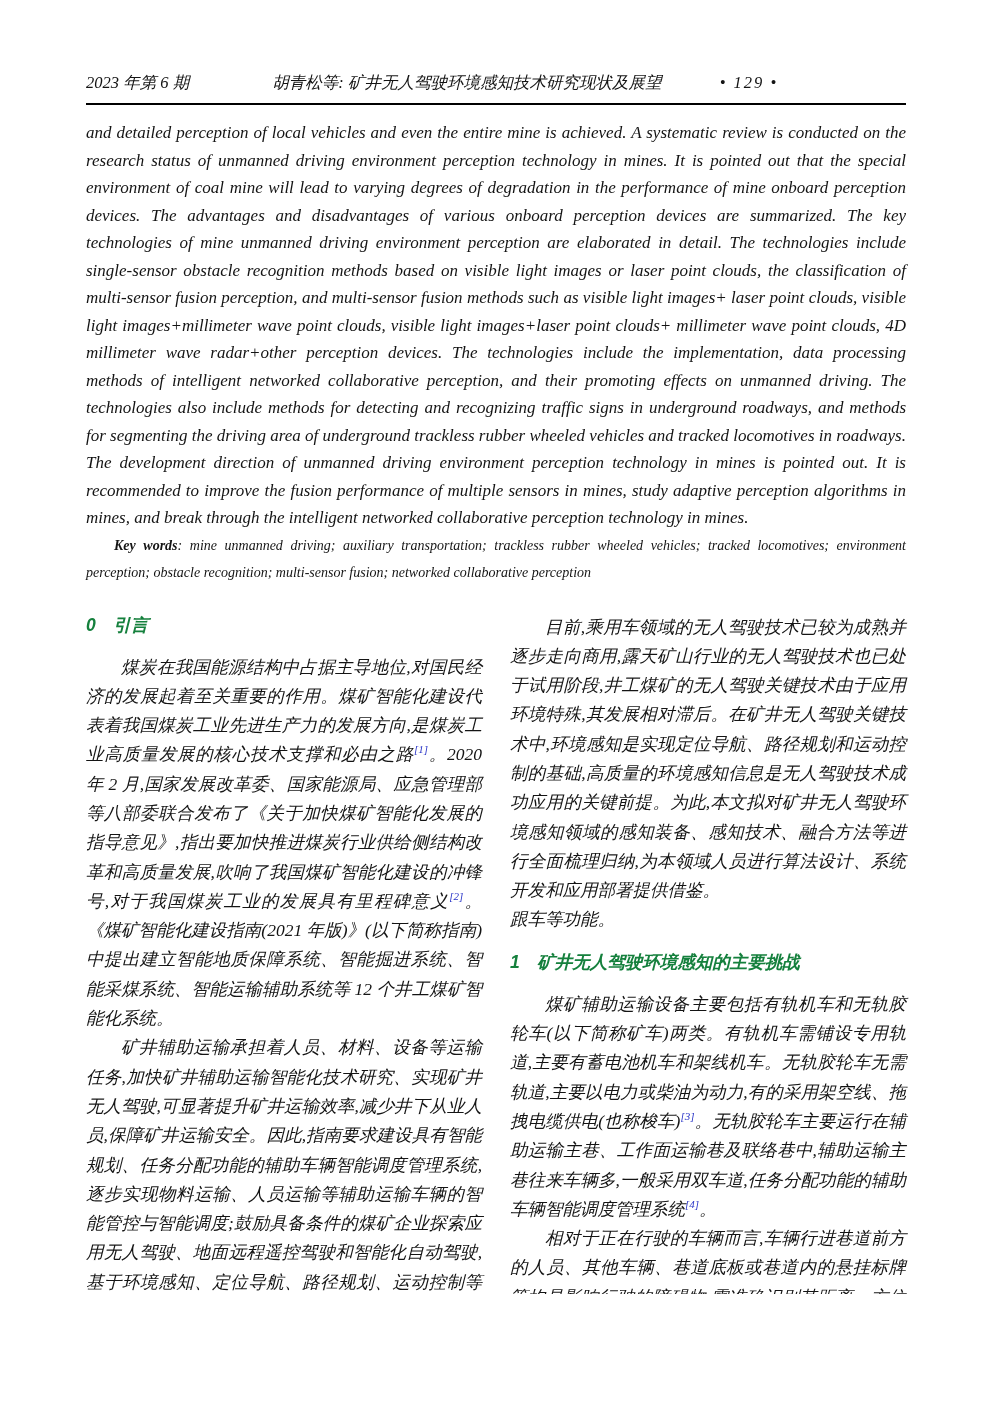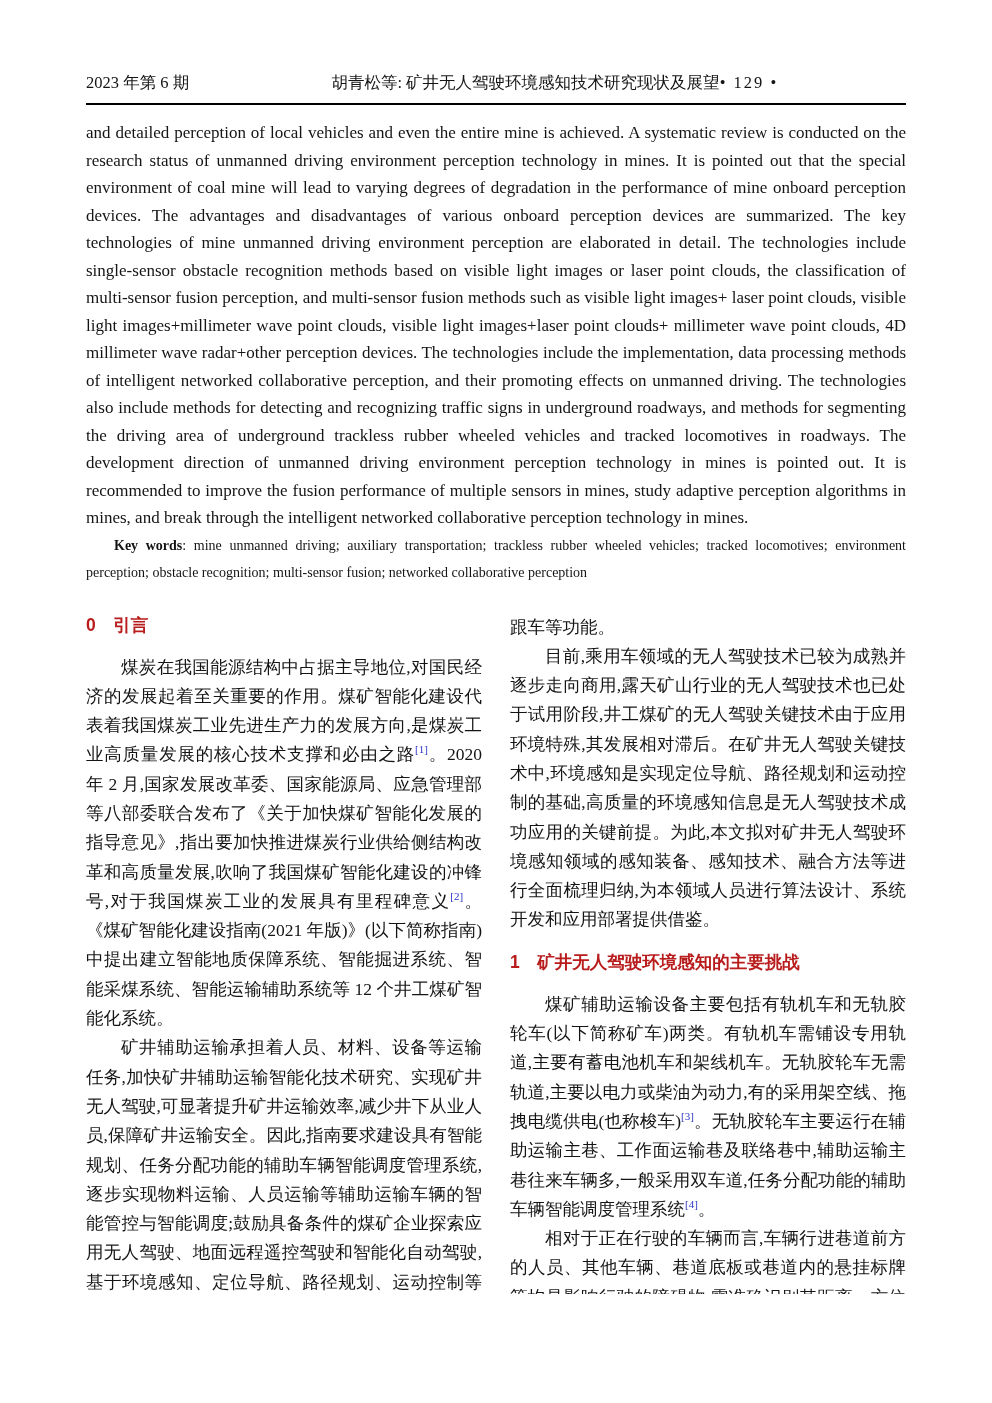--- a/index.html
+++ b/index.html
@@ -6,30 +6,31 @@
   .page {
     position: relative;
     width: 992px;
     height: 1294px;
     box-sizing: border-box;
     padding: 72px 86px 0 86px;
     background: #ffffff;
     color: #141414;
     font-family: "Liberation Serif", serif;
     overflow: hidden;
+    font-style: italic;
   }
   .header-row {
     display: flex;
     align-items: baseline;
     font-size: 16.5px;
     line-height: 22px;
     white-space: nowrap;
   }
   .header-left  { flex: 1; text-align: left; }
-  .header-center{ flex: 2.4; text-align: right; }
+  .header-center{ flex: 2.4; text-align: left; }
   .header-right { flex: 1; text-align: left; letter-spacing: 2px; }
   .header-rule {
     border: none;
     border-top: 2.5px solid #000000;
     margin: 9px 0 0 0;
   }
   .abstract {
     margin: 14px 0 0 0;
     font-size: 17px;
     line-height: 27.5px;
@@ -47,21 +48,21 @@
     gap: 28px;
     margin-top: 26px;
   }
   .col { flex: 0 0 396px; width: 396px; }
   .sec-heading {
     font-family: "Liberation Sans", sans-serif;
     font-size: 17.5px;
     font-weight: bold;
     line-height: 24px;
     margin: 0 0 16px 0;
-    color: #b91c1c;
+    color: #15803d;
   }
   .sec-heading.mid { margin-top: 15px; }
   .cn {
     margin: 0;
     font-size: 17.5px;
     line-height: 29.3px;
     text-align: justify;
     text-justify: inter-character;
   }
   .cn.indent { text-indent: 2em; }
@@ -92,22 +93,22 @@
 
   <div class="columns">
 
     <div class="col">
       <h2 class="sec-heading">0 引言</h2>
       <p class="cn indent"><span>煤炭在我国能源结构中占据主导地位,对国民经济的发展起着至关重要的作用。煤矿智能化建设代表着我国煤炭工业先进生产力的发展方向,是煤炭工业高质量发展的核心技术支撑和必由之路</span><sup class="ref">[1]</sup><span>。2020 年 2 月,国家发展改革委、国家能源局、应急管理部等八部委联合发布了《关于加快煤矿智能化发展的指导意见》,指出要加快推进煤炭行业供给侧结构改革和高质量发展,吹响了我国煤矿智能化建设的冲锋号,对于我国煤炭工业的发展具有里程碑意义</span><sup class="ref">[2]</sup><span>。《煤矿智能化建设指南(2021 年版)》(以下简称指南)中提出建立智能地质保障系统、智能掘进系统、智能采煤系统、智能运输辅助系统等 12 个井工煤矿智能化系统。</span></p>
       <p class="cn indent"><span>矿井辅助运输承担着人员、材料、设备等运输任务,加快矿井辅助运输智能化技术研究、实现矿井无人驾驶,可显著提升矿井运输效率,减少井下从业人员,保障矿井运输安全。因此,指南要求建设具有智能规划、任务分配功能的辅助车辆智能调度管理系统,逐步实现物料运输、人员运输等辅助运输车辆的智能管控与智能调度;鼓励具备条件的煤矿企业探索应用无人驾驶、地面远程遥控驾驶和智能化自动驾驶,基于环境感知、定位导航、路径规划、运动控制等关键技术,实现车辆自动启停、自主避让、自动</span></p>
     </div>
 
     <div class="col">
+      <p class="cn indent"><span>目前,乘用车领域的无人驾驶技术已较为成熟并逐步走向商用,露天矿山行业的无人驾驶技术也已处于试用阶段,井工煤矿的无人驾驶关键技术由于应用环境特殊,其发展相对滞后。在矿井无人驾驶关键技术中,环境感知是实现定位导航、路径规划和运动控制的基础,高质量的环境感知信息是无人驾驶技术成功应用的关键前提。为此,本文拟对矿井无人驾驶环境感知领域的感知装备、感知技术、融合方法等进行全面梳理归纳,为本领域人员进行算法设计、系统开发和应用部署提供借鉴。</span></p>
       <p class="cn"><span>跟车等功能。</span></p>
-      <p class="cn indent"><span>目前,乘用车领域的无人驾驶技术已较为成熟并逐步走向商用,露天矿山行业的无人驾驶技术也已处于试用阶段,井工煤矿的无人驾驶关键技术由于应用环境特殊,其发展相对滞后。在矿井无人驾驶关键技术中,环境感知是实现定位导航、路径规划和运动控制的基础,高质量的环境感知信息是无人驾驶技术成功应用的关键前提。为此,本文拟对矿井无人驾驶环境感知领域的感知装备、感知技术、融合方法等进行全面梳理归纳,为本领域人员进行算法设计、系统开发和应用部署提供借鉴。</span></p>
       <h2 class="sec-heading mid">1 矿井无人驾驶环境感知的主要挑战</h2>
       <p class="cn indent"><span>煤矿辅助运输设备主要包括有轨机车和无轨胶轮车(以下简称矿车)两类。有轨机车需铺设专用轨道,主要有蓄电池机车和架线机车。无轨胶轮车无需轨道,主要以电力或柴油为动力,有的采用架空线、拖拽电缆供电(也称梭车)</span><sup class="ref">[3]</sup><span>。无轨胶轮车主要运行在辅助运输主巷、工作面运输巷及联络巷中,辅助运输主巷往来车辆多,一般采用双车道,任务分配功能的辅助车辆智能调度管理系统</span><sup class="ref">[4]</sup><span>。</span></p>
       <p class="cn indent"><span>相对于正在行驶的车辆而言,车辆行进巷道前方的人员、其他车辆、巷道底板或巷道内的悬挂标牌等均是影响行驶的障碍物,需准确识别其距离、方位和高度或轮廓,进而判断可行驶区域,以便准确采</span></p>
     </div>
 
   </div>
 
 </div>
 
 </body></html>

